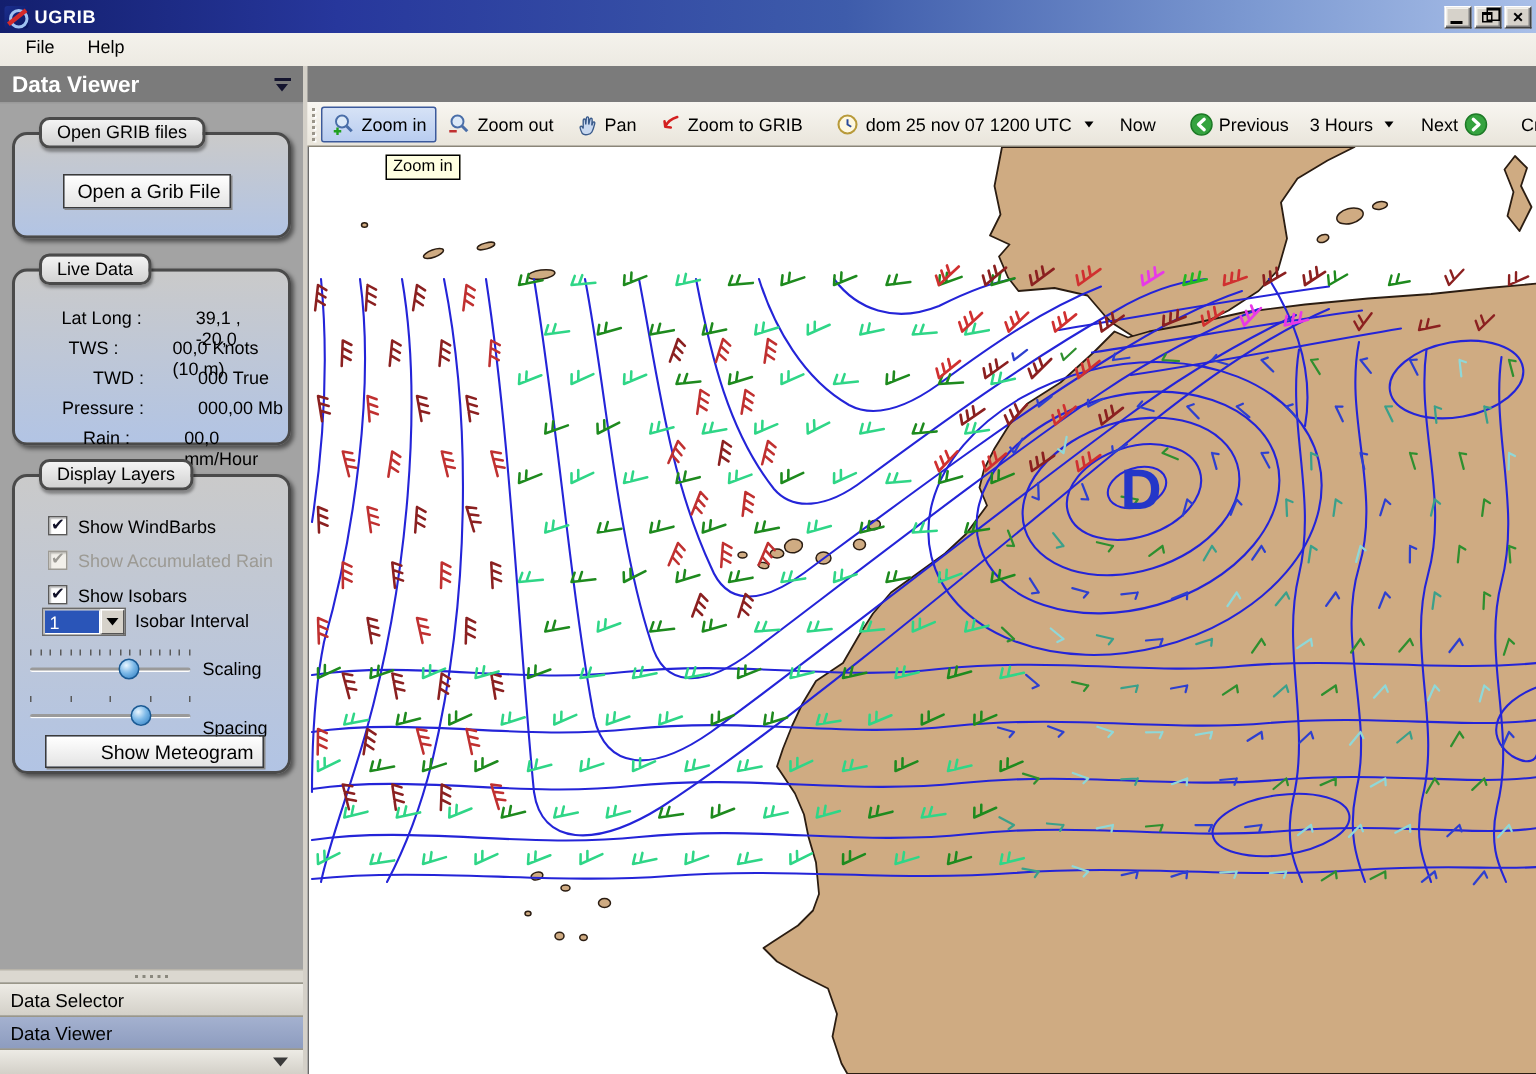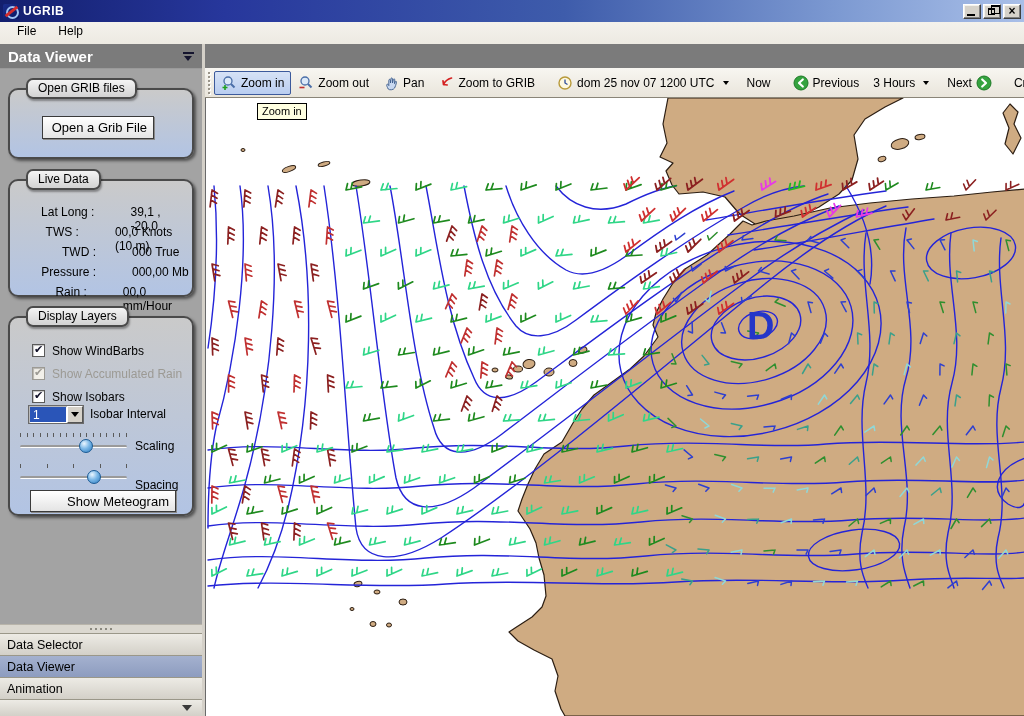--- a/index.html
+++ b/index.html
@@ -244,21 +244,20 @@
       <div class="splitter">
           <i></i>
           <i></i>
           <i></i>
           <i></i>
           <i></i>
         </div>
       <div id="nav-items">
           <div class="nav-item">Data Selector</div>
           <div class="nav-item selected">Data Viewer</div>
-          <div class="nav-item">Animation</div>
         </div>
       <div class="nav-bottom">
         <span class="nav-bottom-arrow"></span>
       </div>
     </div>
   </div>
 
   <div class="toolbar">
     <div class="grip">
         <i></i>

